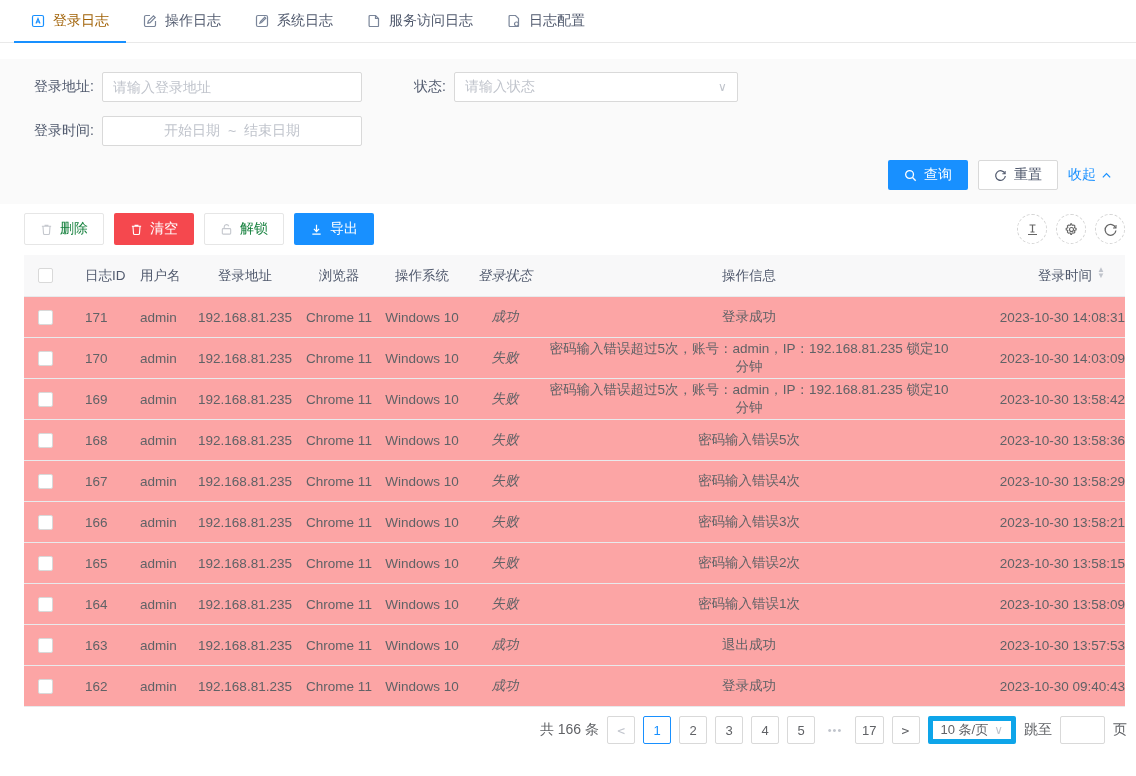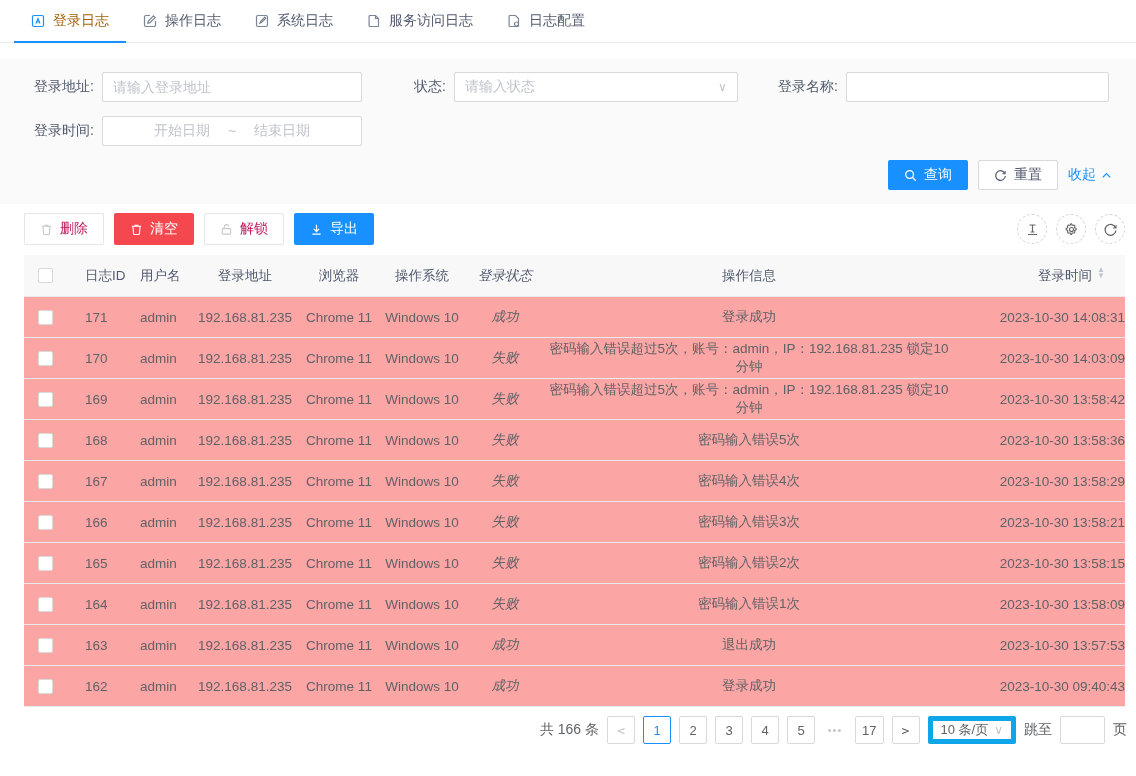--- a/index.html
+++ b/index.html
@@ -25,21 +25,21 @@
   .field .lbl-w { width:70px; text-align:right; display:inline-block; }
   input, .select-box { height:30px; border:1px solid #d9d9d9; border-radius:2px;
     background:#fff; font-size:14px; color:#515a6e; padding:0 10px; outline:none;
     font-family:inherit; }
   input::placeholder { color:#c0c4cc; }
   .w-input { width:260px; }
   .select-box { width:284px; display:flex; align-items:center; justify-content:space-between; cursor:pointer; }
   .placeholder { color:#c0c4cc; }
   .chev { color:#c0c4cc; font-size:12px; }
   .range-box { width:260px; height:30px; border:1px solid #d9d9d9; border-radius:2px;
-    background:#fff; display:flex; align-items:center; justify-content:center; gap:18px;
+    background:#fff; display:flex; align-items:center; justify-content:center; gap:8px;
     font-size:14px; color:#c0c4cc; cursor:text; }
   .filter-actions { display:flex; justify-content:flex-end; align-items:center; gap:10px;
     margin-bottom:9px; }
 
   .btn { height:30px; padding:12px 15px; border-radius:2px; font-size:14px;
     display:inline-flex; align-items:center; gap:7px; cursor:pointer;
     border:1px solid transparent; background:#fff; font-family:inherit; }
   .btn svg { width:13px; height:13px; }
   .btn-primary { background:#1890ff; color:#fff; }
   .btn-default { border-color:#d9d9d9; color:#515a6e; }
@@ -47,21 +47,21 @@
     gap:5px; cursor:pointer; }
   .link-blue svg { width:11px; height:11px; stroke:#1890ff; }
 
   
   .toolbar { display:flex; align-items:center; margin:9px 11px 0 24px; }
   .tool-group { display:flex; gap:10px; }
   .tbtn { height:32px; padding:0 15px; border-radius:2px; font-size:14px;
     display:inline-flex; align-items:center; gap:7px; cursor:pointer;
     border:1px solid transparent; background:#fff; font-family:inherit; }
   .tbtn svg { width:13px; height:13px; }
-  .tbtn.disabled { border-color:#e6e6e6; color:#be185d; cursor:not-allowed; }
+  .tbtn.disabled { border-color:#e6e6e6; color:#15803d; cursor:not-allowed; }
   .tbtn.disabled svg { stroke:#c5c8ce; }
   .tbtn.danger { background:#f5484e; color:#fff; }
   .tbtn.danger svg { stroke:#fff; }
   .tbtn.primary { background:#1890ff; color:#fff; }
   .tbtn.primary svg { stroke:#fff; }
   .icon-circles { margin-left:auto; display:flex; gap:9px; }
   .icon-circle { width:30px; height:30px; border-radius:50%; border:1px dashed #d4d4d4;
     display:flex; align-items:center; justify-content:center; cursor:pointer; background:#fff; }
   .icon-circle svg { width:15px; height:15px; stroke:#666; }
 
@@ -148,24 +148,20 @@
       <label><span class="lbl-w">登录地址:</span></label>
       <input class="w-input" type="text" placeholder="请输入登录地址" style="">
     </div>
     <div class="field" style="margin-left:52px">
       <label>状态:</label>
       <div class="select-box">
         <span class="placeholder">请输入状态</span>
         <span class="chev">∨</span>
       </div>
     </div>
-    <div class="field" style="margin-left:40px">
-      <label>登录名称:</label>
-      <input style="width: 263px;" type="text" value="">
-    </div>
   </div>
   <div class="filter-row">
     <div class="field">
       <label><span class="lbl-w">登录时间:</span></label>
       <div class="range-box">
         <span>开始日期</span>
         <span>~</span>
         <span>结束日期</span>
       </div>
     </div>

